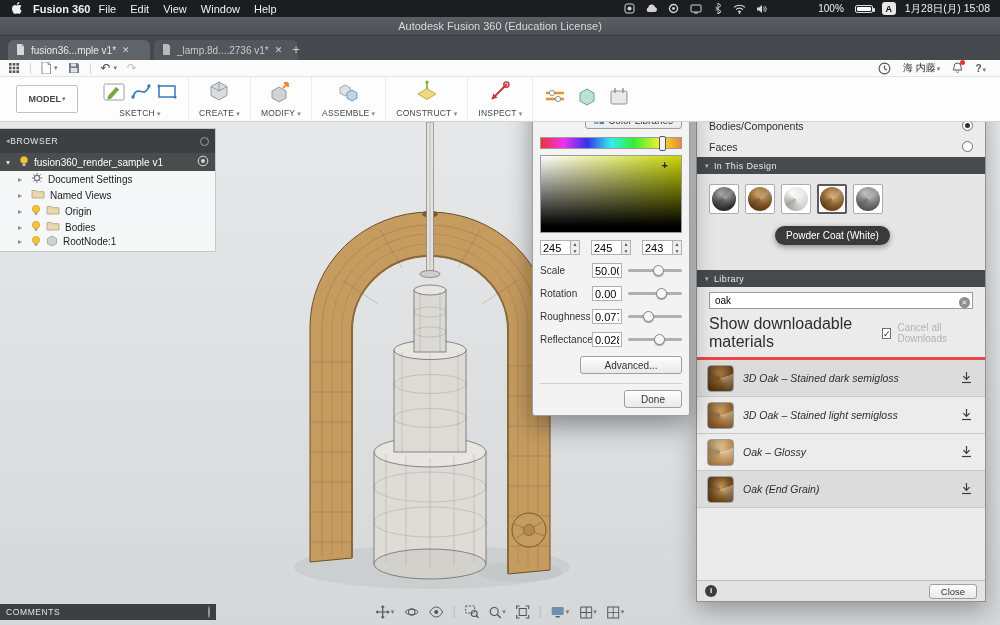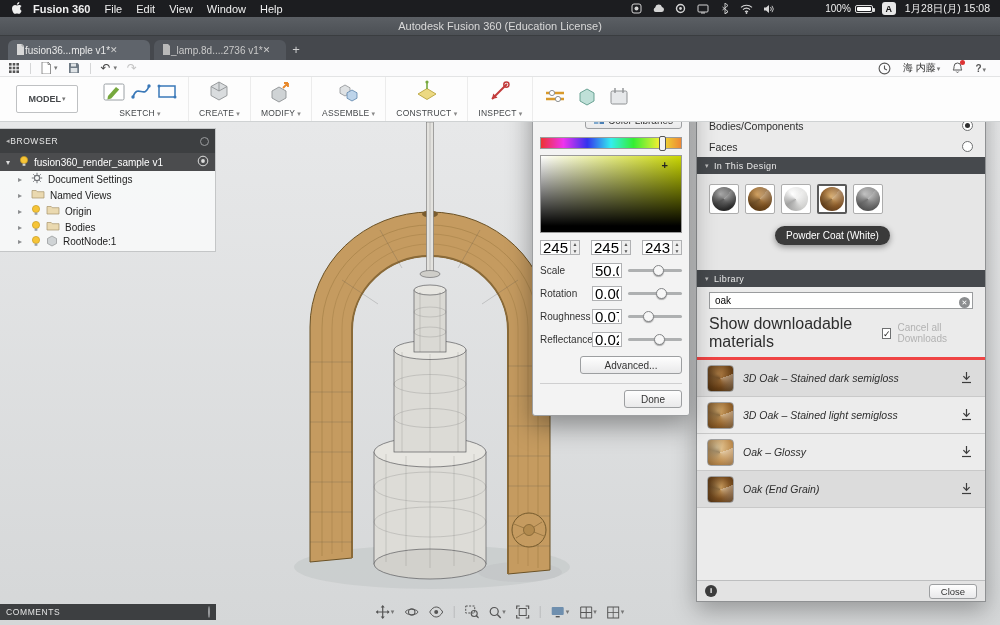--- a/index.html
+++ b/index.html
@@ -3,37 +3,37 @@
 <meta charset="utf-8">
 <style>
   * { margin:0; padding:0; box-sizing:border-box; }
   html,body { background:#222; }
   body { font-family:"Liberation Sans","DejaVu Sans",sans-serif; }
   #stage { position:relative; width:1000px; height:625px; overflow:hidden; background:#dfe1e2; margin:0 auto; }
 
   
   .menubar { position:absolute; left:0; top:0; width:1000px; height:17px; background:#1c1d20; color:#f0f0f0; display:flex; align-items:center; font-size:11px; z-index:60; }
   .menubar .apple { margin:0 10px 0 12px; }
-  .mb-app { font-weight:bold; margin-right:14px; }
+  .mb-app { font-weight:bold; margin-right:8px; }
   .mb-item { margin-right:14px; }
   .mb-right { margin-left:auto; display:flex; align-items:center; gap:9px; padding-right:10px; }
   .mb-ico { display:inline-flex; width:13px; height:12px; align-items:center; justify-content:center; opacity:.9; }
-  .batt { display:flex; align-items:center; gap:4px; font-size:10px;margin-left:41px; }
+  .batt { display:flex; align-items:center; gap:11px; font-size:10px;margin-left:41px; }
   .batt-shell { width:18px; height:8px; border:1px solid #ddd; border-radius:2px; position:relative; }
   .batt-shell::before { content:""; position:absolute; inset:1px; background:#fff; border-radius:1px; }
   .batt-shell::after { content:""; position:absolute; right:-3px; top:2px; width:2px; height:4px; background:#ddd; border-radius:0 1px 1px 0; }
   .inputA { width:14px; height:13px; background:#e8e8e8; color:#111; border-radius:3px; font-size:9px; font-weight:bold; display:flex; align-items:center; justify-content:center; }
   .mb-clock { font-size:10.5px; }
 
   
   .titlebar { position:absolute; left:0; top:17px; width:1000px; height:19px; background:linear-gradient(#5b5f64,#4c5055); color:#d9d9d9; font-size:11px; display:flex; align-items:center; justify-content:center; z-index:59; border-bottom:1px solid #3a3d40; }
 
   
   .tabbar { position:absolute; left:0; top:36px; width:1000px; height:24px; background:#45484d; z-index:58; }
-  .tab { position:absolute; top:4px; height:20px; border-radius:6px 6px 0 0; display:flex; align-items:center; gap:0; padding:0 8px; font-size:10px; color:#e9e9e9; }
+  .tab { position:absolute; top:4px; height:20px; border-radius:6px 6px 0 0; display:flex; align-items:center; gap:6px; padding:0 8px; font-size:10px; color:#e9e9e9; }
   .tab.active { background:#5f646b; }
   .tab.inactive { background:#53575d; color:#c9c9c9; }
   .tab-close { color:#cfcfcf; font-size:9px; cursor:default; }
   .tab-add { position:absolute; left:288px; top:6px; width:16px; height:16px; color:#cfcfcf; font-size:13px; text-align:center; line-height:15px; }
 
   
   .qat { position:absolute; left:0; top:60px; width:1000px; height:17px; background:#fbfbfc; border-bottom:1px solid #e3e4e5; display:flex; align-items:center; gap:10px; padding:0 8px; z-index:57; }
   .qat .sep { width:1px; height:11px; background:#d5d6d7; }
   .qat-ico { display:inline-flex; align-items:center; gap:2px; color:#444; }
   .qat-right { margin-left:auto; display:flex; align-items:center; gap:12px; font-size:10px; color:#333; padding-right:6px; }
@@ -79,21 +79,21 @@
   .btn { display:inline-flex; align-items:center; justify-content:center; gap:4px; background:linear-gradient(#fefefe,#e9e9ea); border:1px solid #9d9fa1; border-radius:3px; font-size:10px; color:#333; }
   .btn-collib { height:18px; padding:0 8px; }
   .hue { position:relative; height:12px; margin-top:8px; border:1px solid #9a9a9a;
          background:linear-gradient(to right,#e33 0%,#e3e 16%,#33e 33%,#3ee 50%,#3e3 66%,#ee3 84%,#e83 100%); }
   .hue-handle { position:absolute; top:-2px; width:7px; height:15px; background:#f4f4f4; border:1px solid #555; border-radius:2px; }
   .svbox { position:relative; height:78px; margin-top:6px; border:1px solid #9a9a9a;
            background:linear-gradient(to bottom, rgba(0,0,0,0), #000 92%), linear-gradient(to right,#fff,#c9d603); }
   .sv-marker { position:absolute; color:#222; font-size:11px; line-height:10px; font-weight:bold; }
   .rgb-row { display:flex; justify-content:space-between; margin-top:7px; }
   .spin { display:flex; align-items:stretch; }
-  .spin input { width:31px; height:15px; border:1px solid #b0b1b3; background:#fff; font-size:15px; padding:0 2px; font-family:inherit; }
+  .spin input { width:31px; height:15px; border:1px solid #b0b1b3; background:#fff; font-size:11px; padding:0 2px; font-family:inherit; }
   .spin-btns { width:9px; display:flex; flex-direction:column; border:1px solid #b0b1b3; border-left:none; background:#eee; }
   .spin-btns span { flex:1; font-size:5px; line-height:6px; text-align:center; color:#555; }
   .sl-row { display:flex; align-items:center; margin-top:8px; }
   .sl-label { width:52px; font-size:10px; }
   .sl-row .spin input { width:30px; }
   .track { position:relative; flex:1; height:3px; background:#aeb0b1; border-radius:2px; margin-left:6px; }
   .thumb-dot { position:absolute; top:-4px; width:11px; height:11px; border-radius:50%; background:#f7f7f7; border:1px solid #848688; box-shadow:0 1px 1px rgba(0,0,0,.3); }
   .btn-adv { width:102px; height:18px; }
   .dlg-hr { border:none; border-top:1px solid #cfcfd0; margin-top:9px; }
   .btn-done { width:58px; height:18px; }
@@ -215,21 +215,21 @@
 
   <div class="tabbar">
     <div class="tab active" style="left:8px; width:142px;">
       <span><svg width="9" height="11" viewBox="0 0 9 11">
             <path d="M1 0h5l2 2v9H1z" fill="#d8d8d8"></path>
             <path d="M6 0v2h2" fill="none" stroke="#9a9a9a" stroke-width=".8"></path>
           </svg></span>
       <span>fusion36...mple v1*</span>
       <span class="tab-close">✕</span>
     </div>
-    <div class="tab inactive" style="left:154px; width:132px;">
+    <div class="tab inactive" style="left:154px; width:144px;">
       <span><svg width="9" height="11" viewBox="0 0 9 11">
             <path d="M1 0h5l2 2v9H1z" fill="#b9b9b9"></path>
           </svg></span>
       <span>_lamp.8d....2736 v1*</span>
       <span class="tab-close">✕</span>
     </div>
     <div class="tab-add">+</div>
   </div>
 
   <div class="qat">

